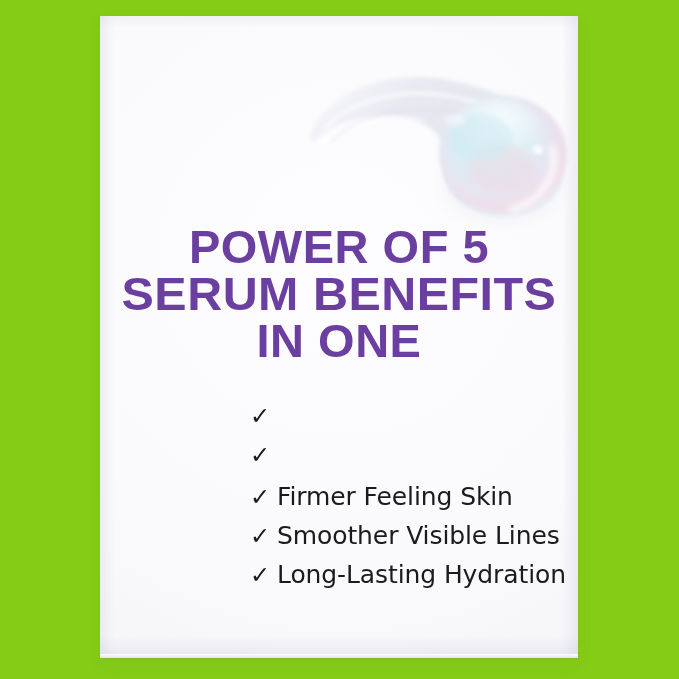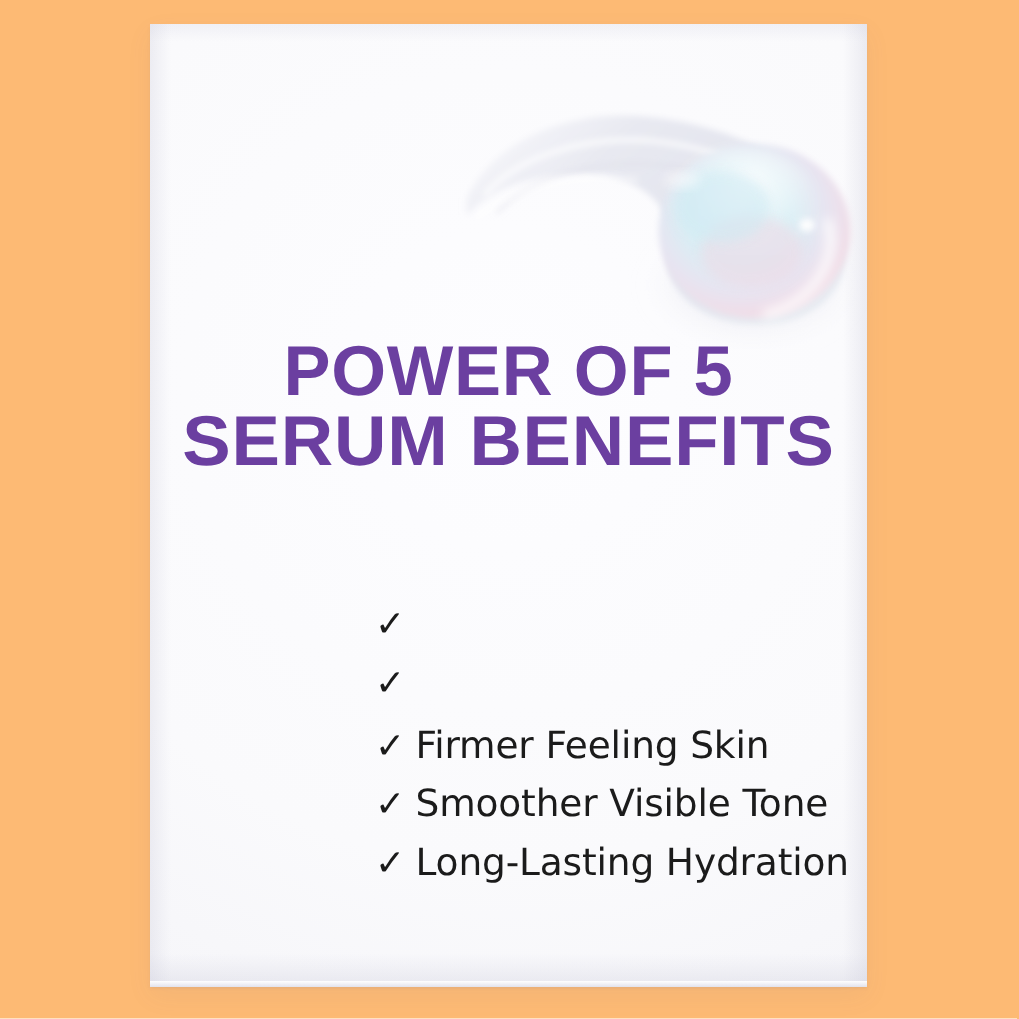--- a/index.html
+++ b/index.html
@@ -5,21 +5,21 @@
   html, body {
     margin: 0;
     padding: 0;
     background: #ffffff;
   }
 
   #stage {
     position: relative;
     width: 679px;
     height: 679px;
-    background: #fdba74;
+    background: #84cc16;
     overflow: hidden;
     font-family: "Liberation Sans", sans-serif;
   }
 
   
   #card {
     position: absolute;
     left: 100px;
     top: 16px;
     width: 478px;
@@ -195,36 +195,37 @@
         <ellipse cx="233" cy="92" rx="5" ry="4.2" fill="#ffffff" opacity="0.95" filter="url(#blurSm)"></ellipse>
         <ellipse cx="150" cy="62" rx="12" ry="5" fill="#ffffff" opacity="0.5" filter="url(#blurMd)"></ellipse>
 
         <path d="M 246 88 C 256 110, 240 144, 204 152" fill="none" stroke="#ffffff" stroke-opacity="0.85" stroke-width="6" filter="url(#blurMd)"></path>
       </svg>
     </div>
 
     <div id="headline">
       <span class="hl hl-1">POWER OF 5</span>
       <span class="hl hl-2">SERUM BENEFITS</span>
+      <span class="hl hl-3">IN ONE</span>
     </div>
 
     <ul id="benefits">
       <li>
         <span class="check">✓</span>
       </li>
       <li>
         <span class="check">✓</span>
       </li>
       <li>
         <span class="check">✓</span>
         <span class="b-label">Firmer Feeling Skin</span>
       </li>
       <li>
         <span class="check">✓</span>
-        <span class="b-label">Smoother Visible Tone</span>
+        <span class="b-label">Smoother Visible Lines</span>
       </li>
       <li>
         <span class="check">✓</span>
         <span class="b-label">Long-Lasting Hydration</span>
       </li>
     </ul>
 
   </div>
 </div>
 

